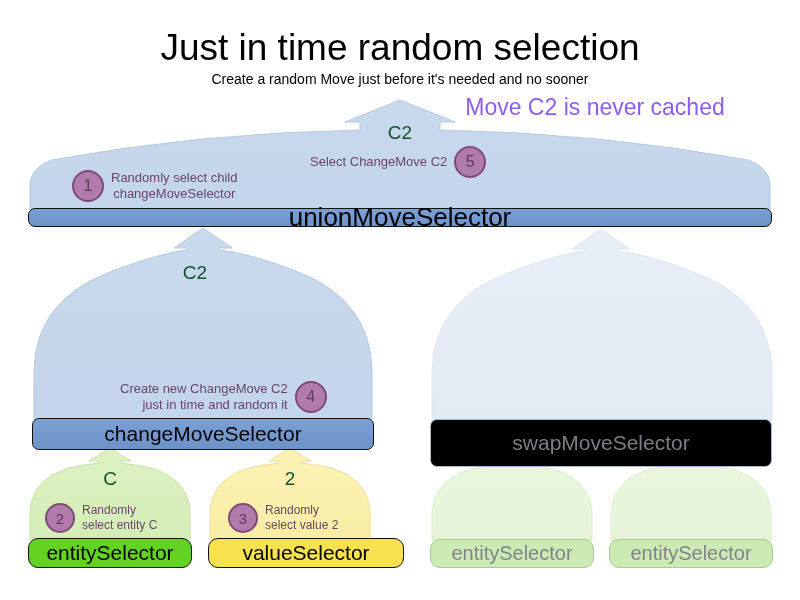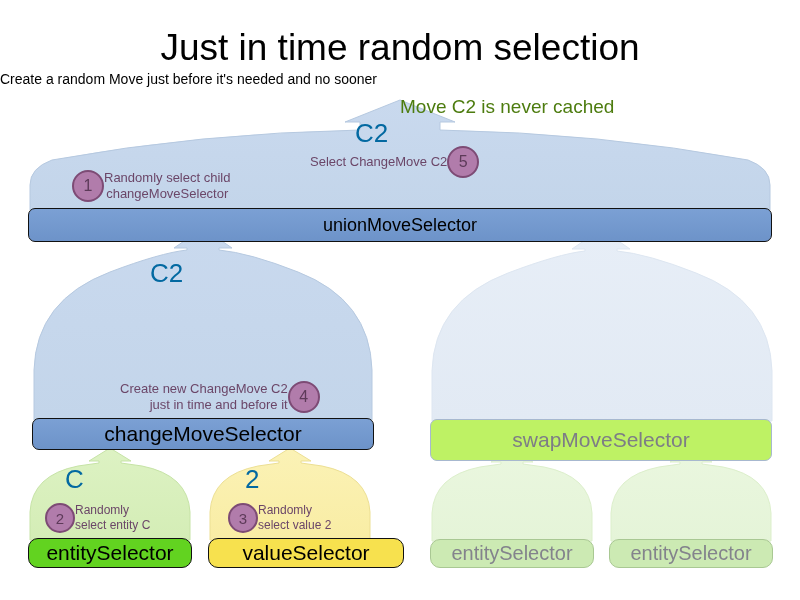--- a/index.html
+++ b/index.html
@@ -32,32 +32,34 @@
     font-size: 37px;
     line-height: 44px;
     font-weight: normal;
     color: #000;
     white-space: nowrap;
   }
   .subtitle {
     position: absolute;
     left: 0; top: 70px;
     width: 800px;
+    text-align: center;
     font-size: 14px;
     line-height: 18px;
     color: #000;
     white-space: nowrap;
   }
   .warning {
     position: absolute;
     left: 400px; top: 95px;
     width: 390px;
-    font-size: 19px;
+    text-align: center;
+    font-size: 23px;
     line-height: 24px;
-    color: #4d7c0f;
+    color: #8b5cf6;
     white-space: nowrap;
   }
 
   
   #art {
     position: absolute;
     left: 0; top: 0;
     width: 800px;
     height: 600px;
   }
@@ -67,38 +69,38 @@
     position: absolute;
     box-sizing: border-box;
     border-radius: 7px;
     display: flex;
     align-items: center;
     justify-content: center;
     white-space: nowrap;
   }
   .bar-union {
     left: 28px; top: 208px;
-    width: 744px; height: 34px;
+    width: 744px; height: 19px;
     background: linear-gradient(180deg,#7ba0d4 0%, #6d93c9 100%);
     border: 1.6px solid #111;
-    font-size: 18px;
+    font-size: 26px;
     color: #000;
   }
   .bar-change {
     left: 32px; top: 418px;
     width: 342px; height: 32px;
     background: linear-gradient(180deg,#7ba0d4 0%, #6d93c9 100%);
     border: 1.6px solid #111;
     font-size: 21px;
     color: #000;
   }
   .bar-swap {
     left: 430px; top: 419px;
-    width: 342px; height: 42px;
-    background: #bef264;
+    width: 342px; height: 48px;
+    background: #000000;
     border: 1px solid #a7b8cf;
     font-size: 21px;
     color: #7d7d86;
   }
 
   .leaf {
     position: absolute;
     box-sizing: border-box;
     border-radius: 10px;
     display: flex;
@@ -128,35 +130,37 @@
     border: 1px solid #a9c893;
     font-size: 20px;
     color: #83838c;
   }
   .leaf-f1 { left: 430px; top: 539px; }
   .leaf-f2 { left: 609px; top: 539px; }
 
   
   .datalabel {
     position: absolute;
-    font-size: 26px;
+    font-size: 19px;
     line-height: 26px;
-    color: #0369a1;
-    white-space: nowrap;
+    color: #14532d;
+    white-space: nowrap;
+    text-align: center;
   }
   .dl-top   { left: 355px; top: 120px; width: 90px; }
   .dl-mid   { left: 150px; top: 260px; width: 90px; }
   .dl-c     { left: 65px;  top: 466px; width: 90px; }
   .dl-2     { left: 245px; top: 466px; width: 90px; }
 
   
   .note {
     position: absolute;
     display: flex;
     align-items: center;
+    gap: 7px;
     color: #6b4668;
     white-space: nowrap;
   }
   .badge {
     flex: 0 0 auto;
     width: 28px; height: 28px;
     border-radius: 50%;
     background: #b17cab;
     border: 2px solid #7d4b75;
     display: flex;
@@ -346,21 +350,21 @@
 changeMoveSelector</div>
   </div>
 
   <div class="note note-5">
     <div class="note-text">Select ChangeMove C2</div>
     <div class="badge">5</div>
   </div>
 
   <div class="note note-4">
     <div class="note-text">Create new ChangeMove C2
-just in time and before it</div>
+just in time and random it</div>
     <div class="badge">4</div>
   </div>
 
   <div class="note note-2">
     <div class="badge badge-sm">2</div>
     <div class="note-text">Randomly
 select entity C</div>
   </div>
 
   <div class="note note-3">

